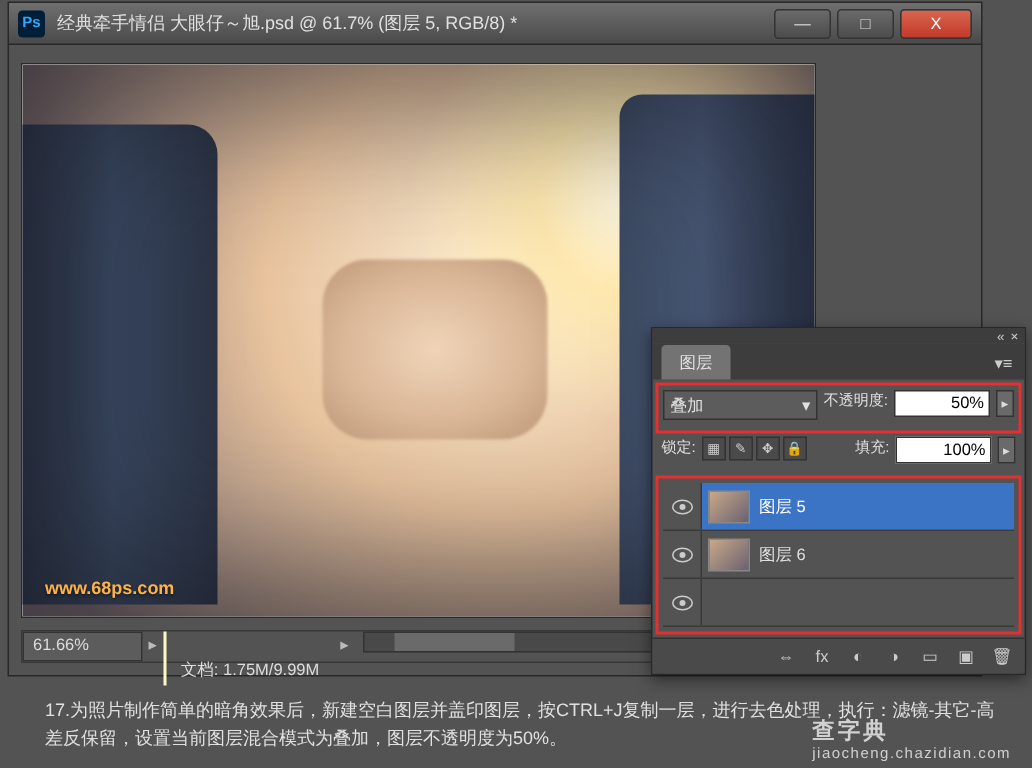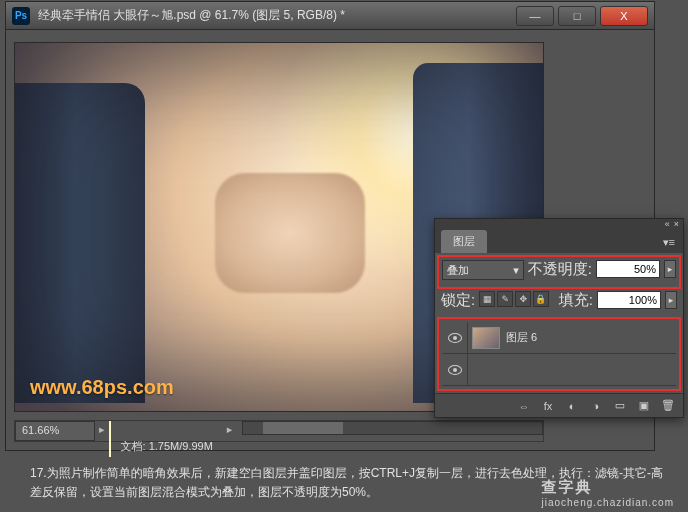--- a/index.html
+++ b/index.html
@@ -11,21 +11,21 @@
 .win-controls{display:flex;gap:4px}
 .win-btn{width:38px;height:20px;background:linear-gradient(#6a6a6a,#4c4c4c);border:1px solid #333;border-radius:3px;display:flex;align-items:center;justify-content:center;color:#ddd;font-size:11px;cursor:pointer}
 .win-close{background:linear-gradient(#d9664d,#c1392b);width:48px;color:#fff}
 .canvas-area{position:absolute;left:8px;top:40px;width:530px;height:370px;background:#fff;overflow:hidden;border:1px solid #2a2a2a}
 .photo{width:100%;height:100%;position:relative;background:radial-gradient(circle at 60% 40%,#fdf0d8 0%,#e8c39e 40%,#7a6b6e 90%)}
 .sunflare{position:absolute;right:-30px;top:-60px;width:300px;height:300px;background:radial-gradient(circle,#fffbe6 0%,#ffe9b0 30%,rgba(255,210,150,0) 70%)}
 .person-left{position:absolute;left:-10px;top:40px;width:140px;height:320px;background:linear-gradient(90deg,#2d3648 0%,#3a4a63 50%,#2b3344 100%);border-radius:0 20px 0 0}
 .person-right{position:absolute;right:-10px;top:20px;width:140px;height:340px;background:linear-gradient(90deg,#3c4a62 0%,#4a5a78 40%,#2e3a50 100%);border-radius:15px 0 0 0}
 .hands{position:absolute;left:200px;top:130px;width:150px;height:120px;background:radial-gradient(ellipse at 50% 50%,#f0d4b8 0%,#d9b696 60%,#c09a7a 100%);border-radius:30px;filter:blur(1px)}
 .vignette{position:absolute;inset:0;box-shadow:inset 0 0 100px 30px rgba(20,20,30,0.55);pointer-events:none}
-.watermark{position:absolute;left:15px;bottom:12px;color:#ffb347;font-size:20px;font-weight:bold;text-shadow:0 1px 2px rgba(0,0,0,0.5)}
+.watermark{position:absolute;left:15px;bottom:12px;color:#ffb347;font-size:12px;font-weight:bold;text-shadow:0 1px 2px rgba(0,0,0,0.5)}
 .statusbar{position:absolute;left:8px;bottom:8px;width:530px;height:22px;background:#535353;border:1px solid #383838;display:flex;font-size:11px;color:#ddd}
 .zoom-box{width:80px;padding:2px 6px;background:#5c5c5c;border:1px solid #333}
 .doc-info{padding:18px 10px;border-left:2px solid #fef9c3}
 .sb-arrow{padding:2px 4px;color:#bbb}
 .scrollbar-h{flex:1;height:14px;background:#494949;margin-left:6px;border:1px solid #333;position:relative}
 .scroll-thumb{position:absolute;left:20px;width:80px;height:100%;background:#6a6a6a}
 
 .layers-panel{position:absolute;right:4px;top:218px;width:250px;background:#535353;border:1px solid #282828;box-shadow:0 3px 10px rgba(0,0,0,0.5)}
 .panel-tabbar{height:10px;background:#3d3d3d;display:flex;justify-content:flex-end;align-items:center;padding:0 4px}
 .panel-tabbar .tiny{font-size:9px;color:#ccc;margin-left:4px;cursor:pointer}
@@ -51,21 +51,21 @@
 .layer-thumb.dark{background:#1a1a1a}
 .layer-thumb.mask{background:#fff}
 .layer-name{font-size:11px;color:#e0e0e0}
 .layer-row.selected .layer-name{color:#fff}
 .panel-footer{height:24px;background:#4a4a4a;border-top:1px solid #333;display:flex;align-items:center;justify-content:flex-end;gap:6px;padding:0 6px}
 .footer-ico{width:18px;height:16px;color:#ccc;font-size:11px;display:flex;align-items:center;justify-content:center;cursor:pointer}
 .caption{position:absolute;left:30px;bottom:10px;right:20px;color:#e0e0e0;font-size:12px;line-height:1.6}
 .badge{position:absolute;right:14px;bottom:4px;color:#d0d0d0}
 .badge-big{font-size:15px;letter-spacing:2px;font-weight:600}
 .badge-small{font-size:10px;letter-spacing:1px}
-.lbl{color:#e0e0e0;font-size:15px}
+.lbl{color:#e0e0e0;font-size:10px}
 </style>
 </head>
 <body>
 
 <div class="app-window">
   <div class="titlebar">
     <div class="ps-logo">Ps</div>
     <div class="title-text">经典牵手情侣   大眼仔～旭.psd @ 61.7% (图层 5, RGB/8) *</div>
     <div class="win-controls">
       <div class="win-btn">—</div>
@@ -130,20 +130,29 @@
       <div class="lock-ico">🔒</div>
     </div>
     <span style="flex:1"></span>
     <span class="lbl">填充:</span>
     <input class="pct-input" value="100%" style="">
     <div class="pct-btn">▸</div>
   </div>
 
   <div class="red-box">
     <div class="layer-list" id="layer-list">
+        <div class="layer-row selected">
+          <div class="eye-col">
+            <div class="eye"></div>
+          </div>
+          <div class="layer-main">
+            <div class="layer-thumb photo-thumb"></div>
+            <span class="layer-name">图层 5</span>
+          </div>
+        </div>
         <div class="layer-row">
           <div class="eye-col">
             <div class="eye"></div>
           </div>
           <div class="layer-main">
             <div class="layer-thumb photo-thumb"></div>
             <span class="layer-name">图层 6</span>
           </div>
         </div>
         <div class="layer-row">

